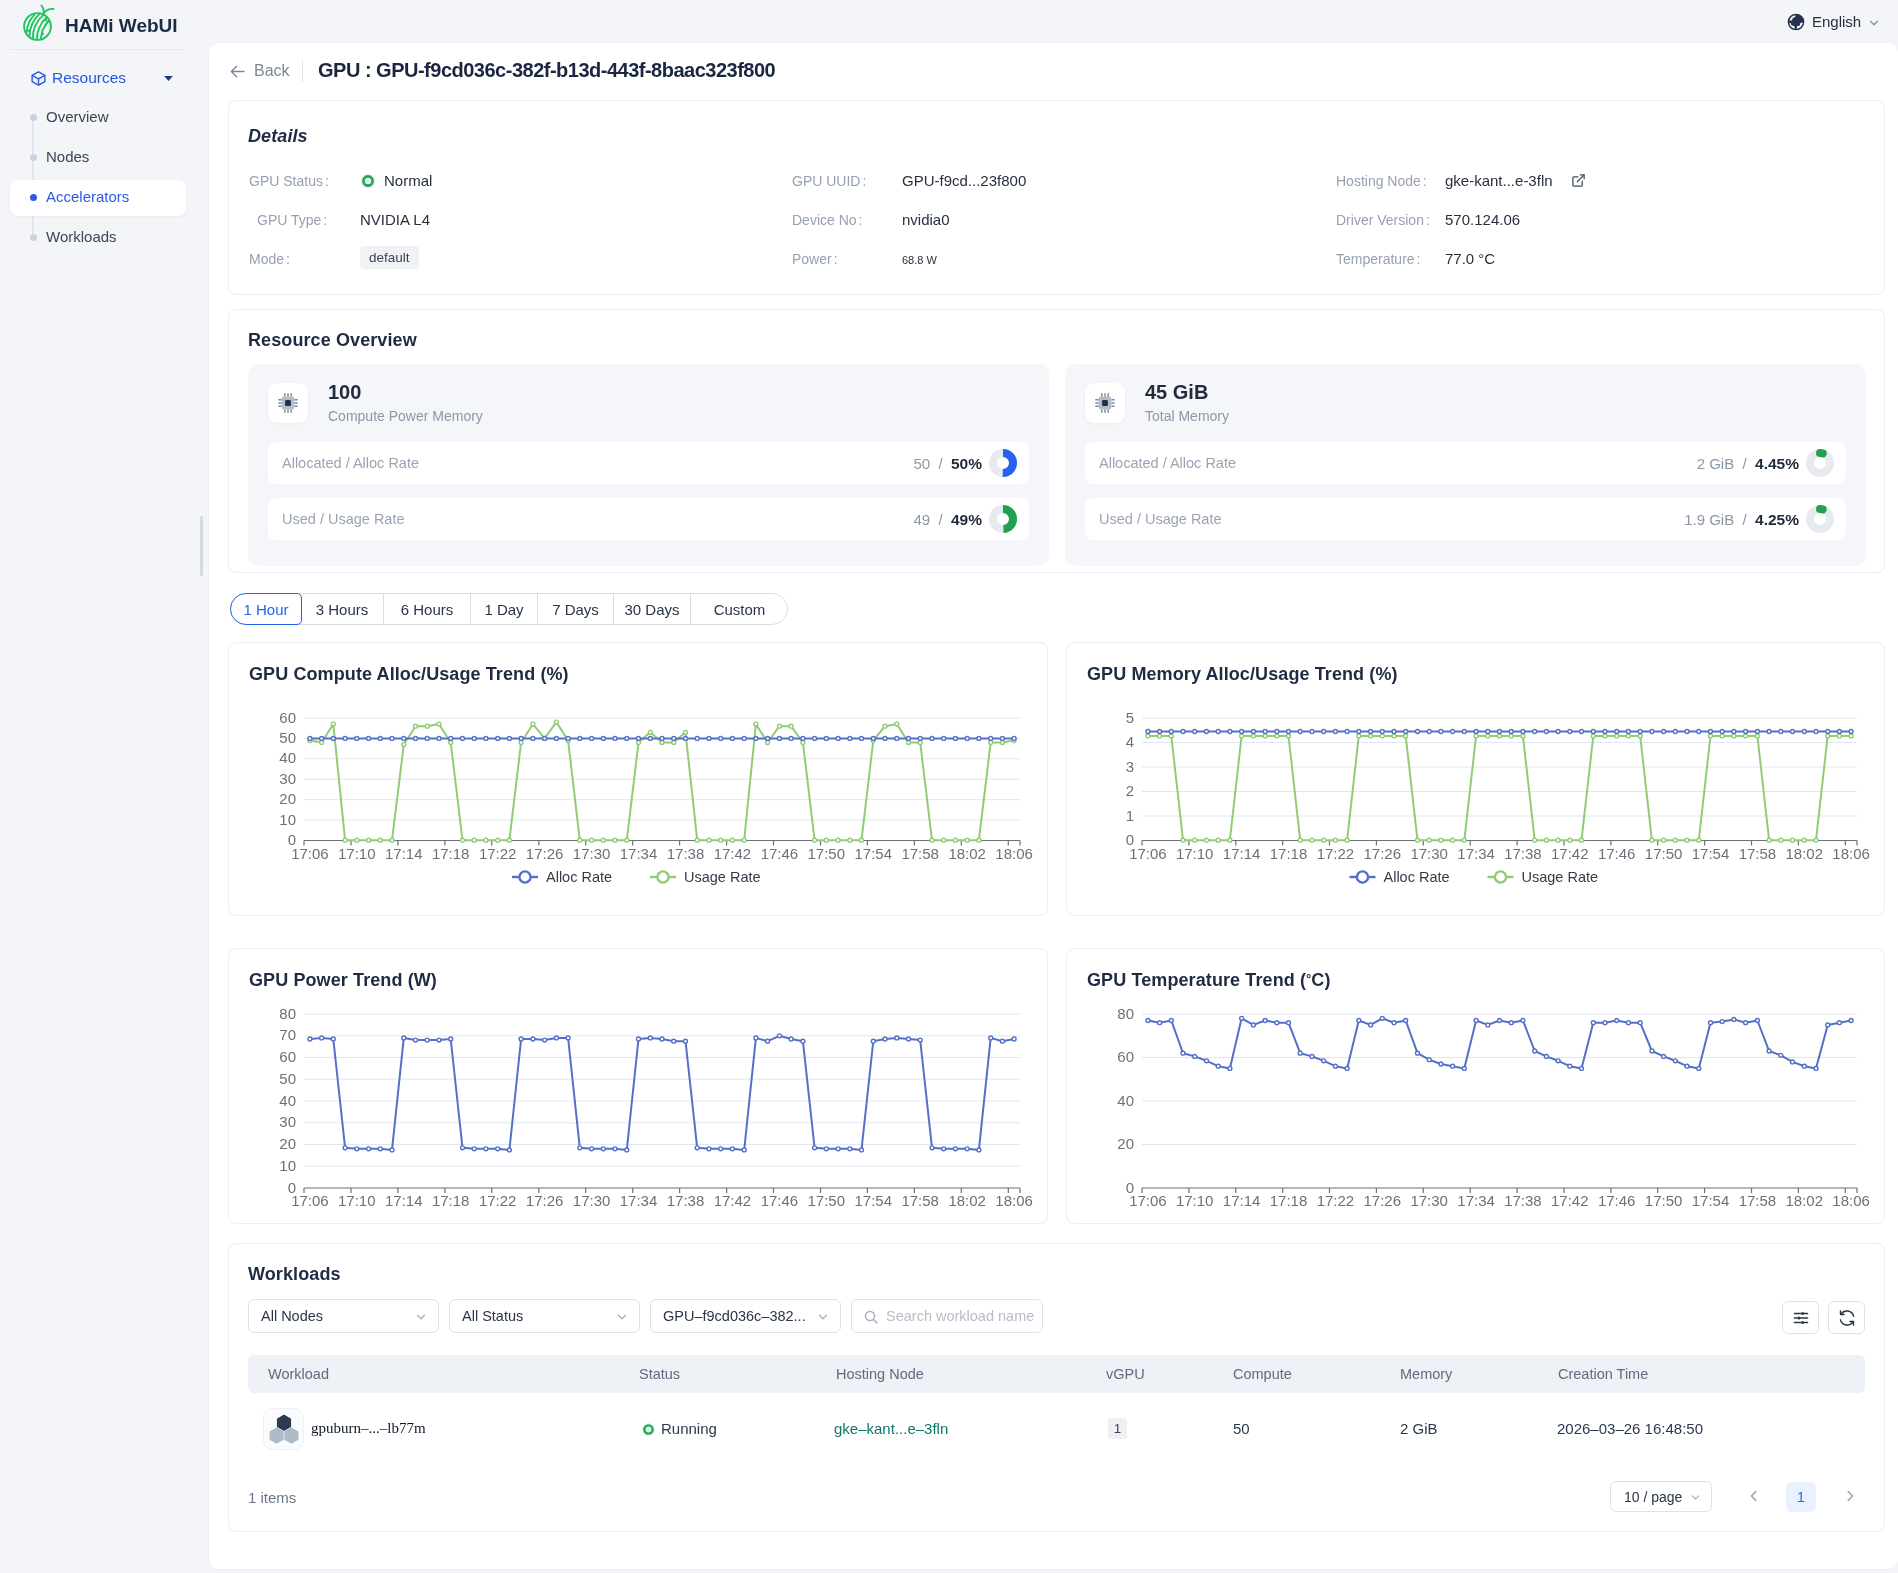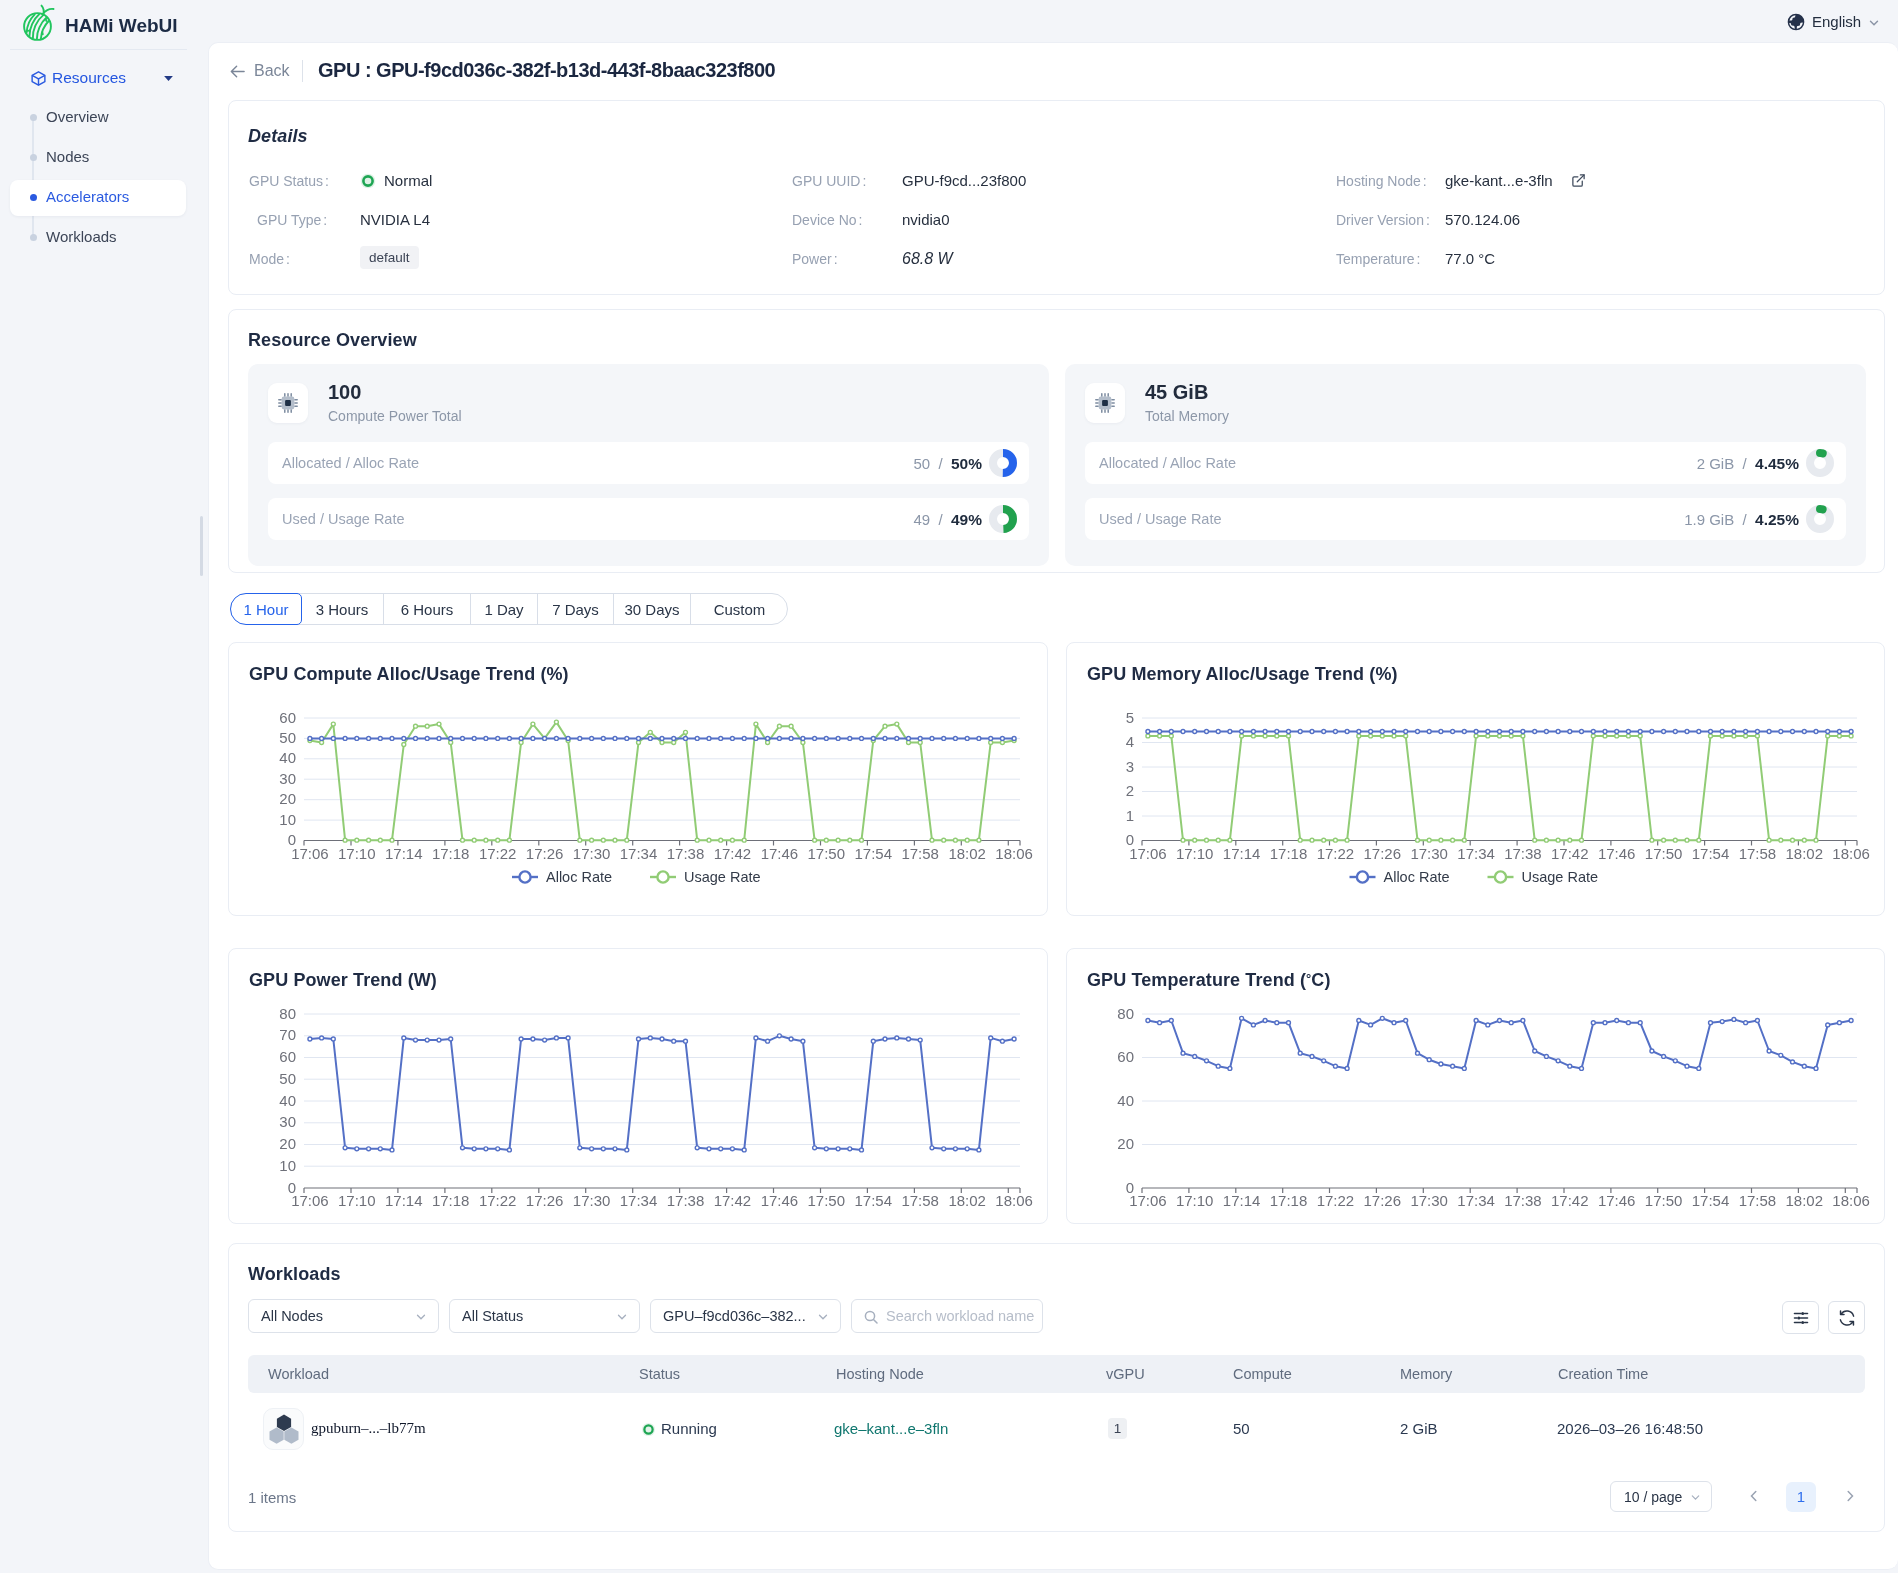--- a/index.html
+++ b/index.html
@@ -77,21 +77,21 @@
         </svg></span>Normal</span></div>
 <div class="abs lbl" style="left:249px;top:212px;margin-left:8px;">GPU Type<span style="margin-left:2px;">:</span></div>
 <div class="abs" style="left:360px;top:211px;"><span class="val" style="font-size:15px;">NVIDIA L4</span></div>
 <div class="abs lbl" style="left:249px;top:251px;">Mode<span style="margin-left:2px;">:</span></div>
 <div class="abs" style="left:360px;top:250px;"><span style="display:inline-block;background:#f1f2f5;border-radius:4px;padding:4px 9px;font-size:13.5px;color:#3b4354;position:relative;top:-4px;">default</span></div>
 <div class="abs lbl" style="left:792px;top:173px;">GPU UUID<span style="margin-left:2px;">:</span></div>
 <div class="abs" style="left:902px;top:172px;"><span class="val" style="font-size:15px;">GPU-f9cd...23f800</span></div>
 <div class="abs lbl" style="left:792px;top:212px;">Device No<span style="margin-left:2px;">:</span></div>
 <div class="abs" style="left:902px;top:211px;"><span class="val" style="font-size:15px;">nvidia0</span></div>
 <div class="abs lbl" style="left:792px;top:251px;">Power<span style="margin-left:2px;">:</span></div>
-<div class="abs" style="left:902px;top:250px;"><span class="val" style="font-size:16px;font-style:italic;">68.8 W</span></div>
+<div class="abs" style="left:902px;top:250px;"><span class="val" style="font-size:11px;">68.8 W</span></div>
 <div class="abs lbl" style="left:1336px;top:173px;">Hosting Node<span style="margin-left:2px;">:</span></div>
 <div class="abs" style="left:1445px;top:172px;"><span class="val" style="font-size:15px;">gke-kant...e-3fln<span style="display:inline-block;vertical-align:-2px;margin-left:18px;"><svg width="15" height="15" viewBox="0 0 24 24" fill="none" stroke="#3e4a5c" stroke-width="2" stroke-linecap="round" stroke-linejoin="round">
           <path d="M18 13v6a2 2 0 0 1-2 2H5a2 2 0 0 1-2-2V8a2 2 0 0 1 2-2h6"></path>
           <path d="M15 3h6v6"></path>
           <path d="M10 14 21 3"></path>
         </svg></span></span></div>
 <div class="abs lbl" style="left:1336px;top:212px;">Driver Version<span style="margin-left:2px;">:</span></div>
 <div class="abs" style="left:1445px;top:211px;"><span class="val" style="font-size:15px;">570.124.06</span></div>
 <div class="abs lbl" style="left:1336px;top:251px;">Temperature<span style="margin-left:2px;">:</span></div>
 <div class="abs" style="left:1445px;top:250px;"><span class="val" style="font-size:15px;">77.0 °C</span></div>
@@ -100,21 +100,21 @@
 <div class="abs" style="left:248px;top:364px;width:801px;height:202px;background:#f4f6f9;border-radius:10px;"></div>
 <div class="abs" style="left:268px;top:383px;width:40px;height:40px;background:#fff;border-radius:9px;box-shadow:0 1px 3px rgba(30,50,90,.05);"></div>
 <svg width="20" height="20" viewBox="0 0 20 20" class="abs" style="left:278px;top:393px;">
 <g stroke="#7d8ca0" stroke-width="1.5" stroke-linecap="round">
 <path d="M6.8 0.8 V3.2 M10 0.8 V3.2 M13.2 0.8 V3.2 M6.8 16.8 V19.2 M10 16.8 V19.2 M13.2 16.8 V19.2 M0.8 6.8 H3.2 M0.8 10 H3.2 M0.8 13.2 H3.2 M16.8 6.8 H19.2 M16.8 10 H19.2 M16.8 13.2 H19.2"></path>
     </g>
 <rect x="3.6" y="3.6" width="12.8" height="12.8" rx="2.4" fill="#b3bdca"></rect>
 <rect x="7.1" y="7.1" width="5.8" height="5.8" rx="1" fill="#1f3046"></rect>
 </svg>
 <div class="abs" style="left:328px;top:381px;font-size:20px;font-weight:700;color:#222c3d;">100</div>
-<div class="abs" style="left:328px;top:408px;font-size:14px;color:#8c97a8;">Compute Power Total</div>
+<div class="abs" style="left:328px;top:408px;font-size:14px;color:#8c97a8;">Compute Power Memory</div>
 <div class="abs" style="left:268px;top:442px;width:761px;height:42px;background:#fff;border-radius:8px;"></div>
 <div class="abs" style="left:282px;top:455px;font-size:14.5px;color:#9aa4b5;">Allocated / Alloc Rate</div>
 <div class="abs" style="left:268px;top:455px;width:714px;text-align:right;font-size:15px;color:#8b96a8;">50&nbsp;&nbsp;/&nbsp;&nbsp;<b style="color:#1f2b3d;font-size:15.5px;">50%</b></div>
 <svg width="28" height="28" viewBox="0 0 28 28" class="abs" style="left:989px;top:449px;">
     <circle cx="14" cy="14" r="10.0" fill="none" stroke="#e7eaef" stroke-width="8"></circle>
     <circle cx="14" cy="14" r="10.0" fill="none" stroke="#2563eb" stroke-width="8" stroke-dasharray="31.42 62.83" transform="rotate(-90 14 14)"></circle>
   </svg>
 <div class="abs" style="left:268px;top:498px;width:761px;height:42px;background:#fff;border-radius:8px;"></div>
 <div class="abs" style="left:282px;top:511px;font-size:14.5px;color:#9aa4b5;">Used / Usage Rate</div>
 <div class="abs" style="left:268px;top:511px;width:714px;text-align:right;font-size:15px;color:#8b96a8;">49&nbsp;&nbsp;/&nbsp;&nbsp;<b style="color:#1f2b3d;font-size:15.5px;">49%</b></div>

